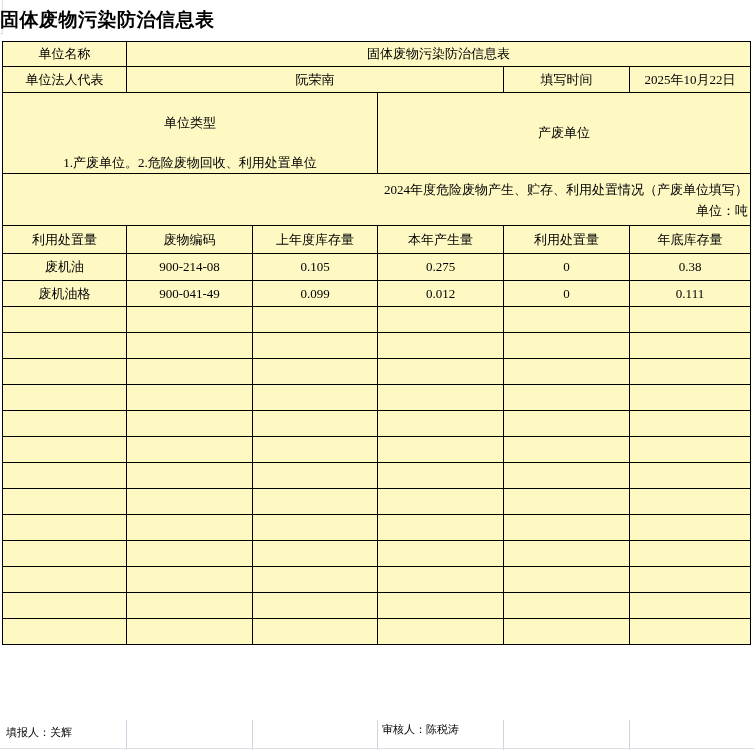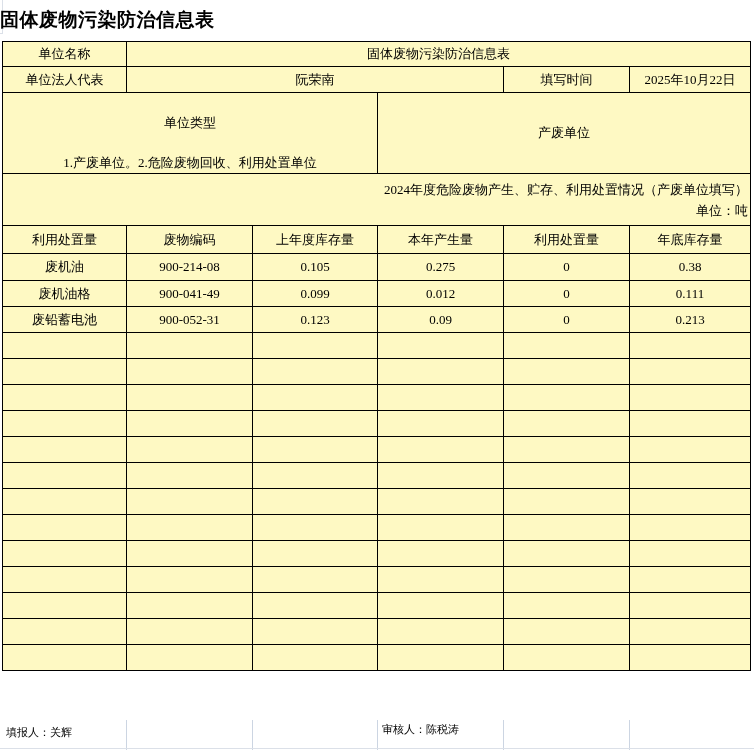--- a/index.html
+++ b/index.html
@@ -100,28 +100,20 @@
         <td>0.38</td>
       </tr>
       <tr class="r-data">
         <td>废机油格</td>
         <td>900-041-49</td>
         <td>0.099</td>
         <td>0.012</td>
         <td>0</td>
         <td>0.111</td>
       </tr>
-      <tr class="r-data">
-        <td>废铅蓄电池</td>
-        <td>900-052-31</td>
-        <td>0.123</td>
-        <td>0.09</td>
-        <td>0</td>
-        <td>0.213</td>
-      </tr>
     </tbody>
     <tbody id="empty-rows">
         <tr class="r-data">
           <td>&nbsp;</td>
           <td>&nbsp;</td>
           <td>&nbsp;</td>
           <td>&nbsp;</td>
           <td>&nbsp;</td>
           <td>&nbsp;</td>
         </tr>

